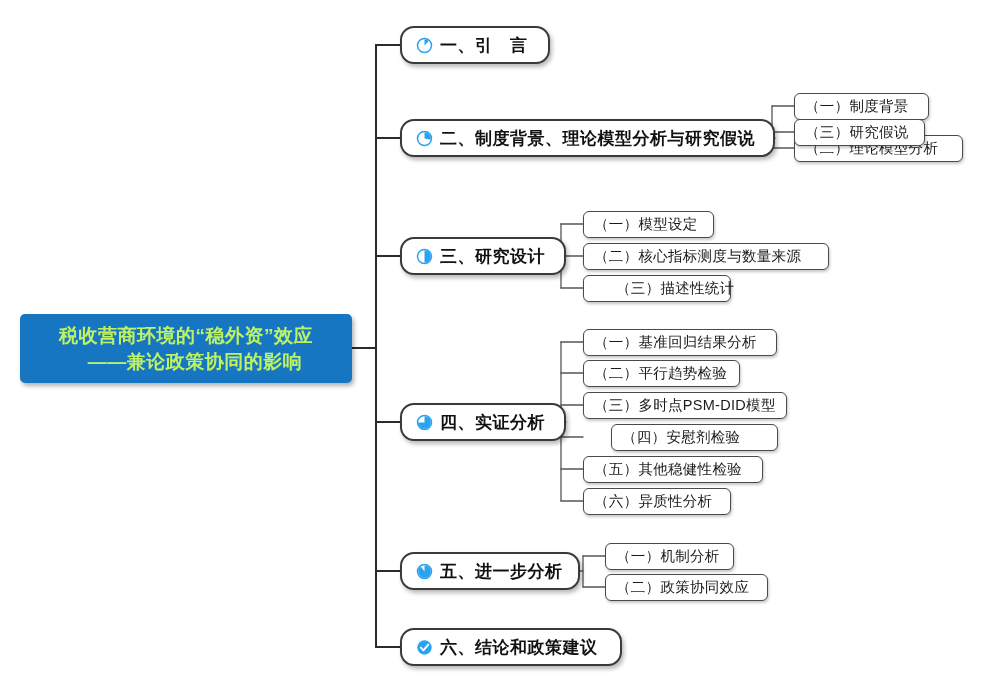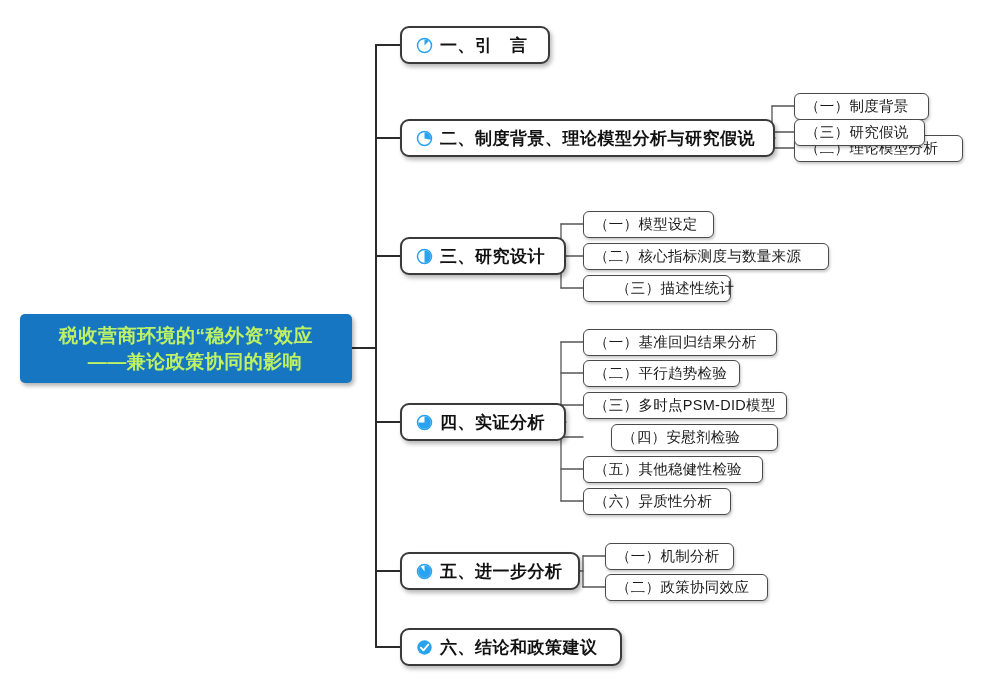--- a/index.html
+++ b/index.html
@@ -47,21 +47,21 @@
   }
   .root-line2 { text-indent: 18px; }
 
   
   .l1-node {
     position: absolute;
     box-sizing: border-box;
     height: 38px;
     background: #ffffff;
     border: 2px solid #3a3a3a;
-    border-radius: 9px;
+    border-radius: 14px;
     box-shadow: 2px 3px 4px rgba(0,0,0,0.28);
     display: flex;
     align-items: center;
     padding: 0 14px;
     white-space: nowrap;
   }
   .l1-label {
     font-size: 17px;
     font-weight: bold;
     color: #111111;

